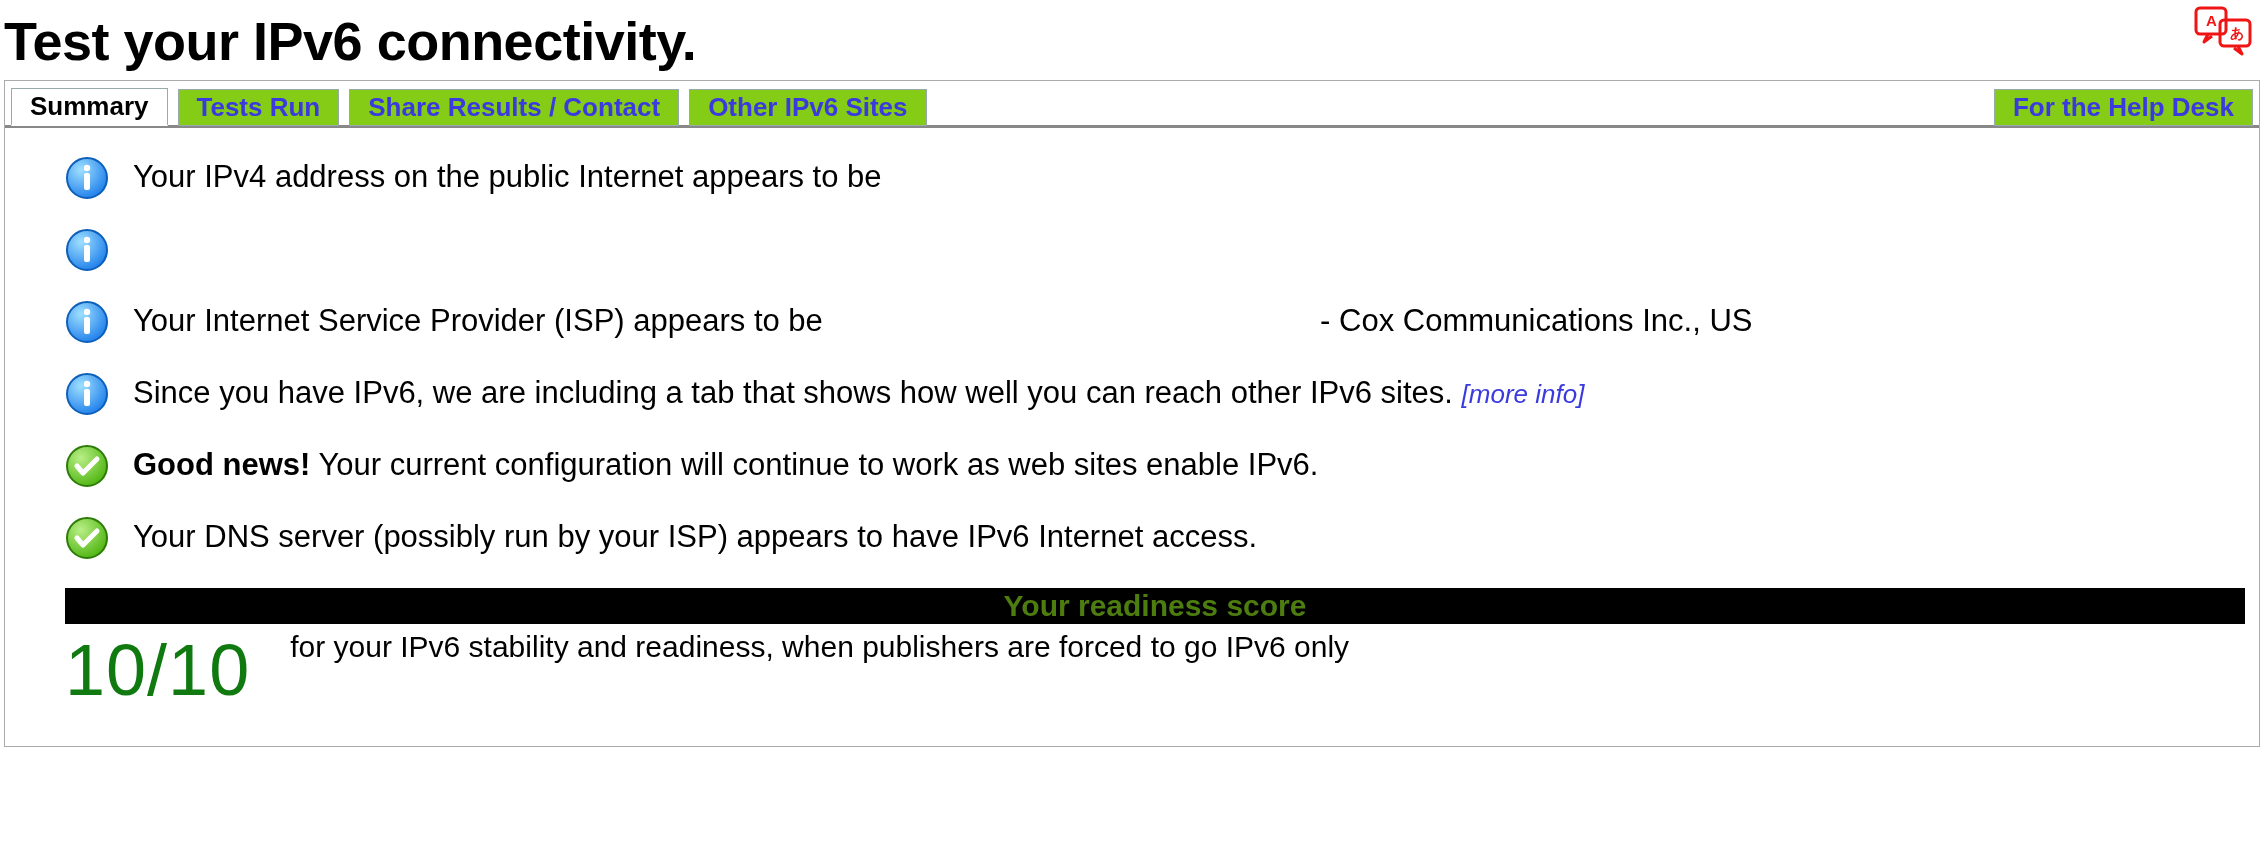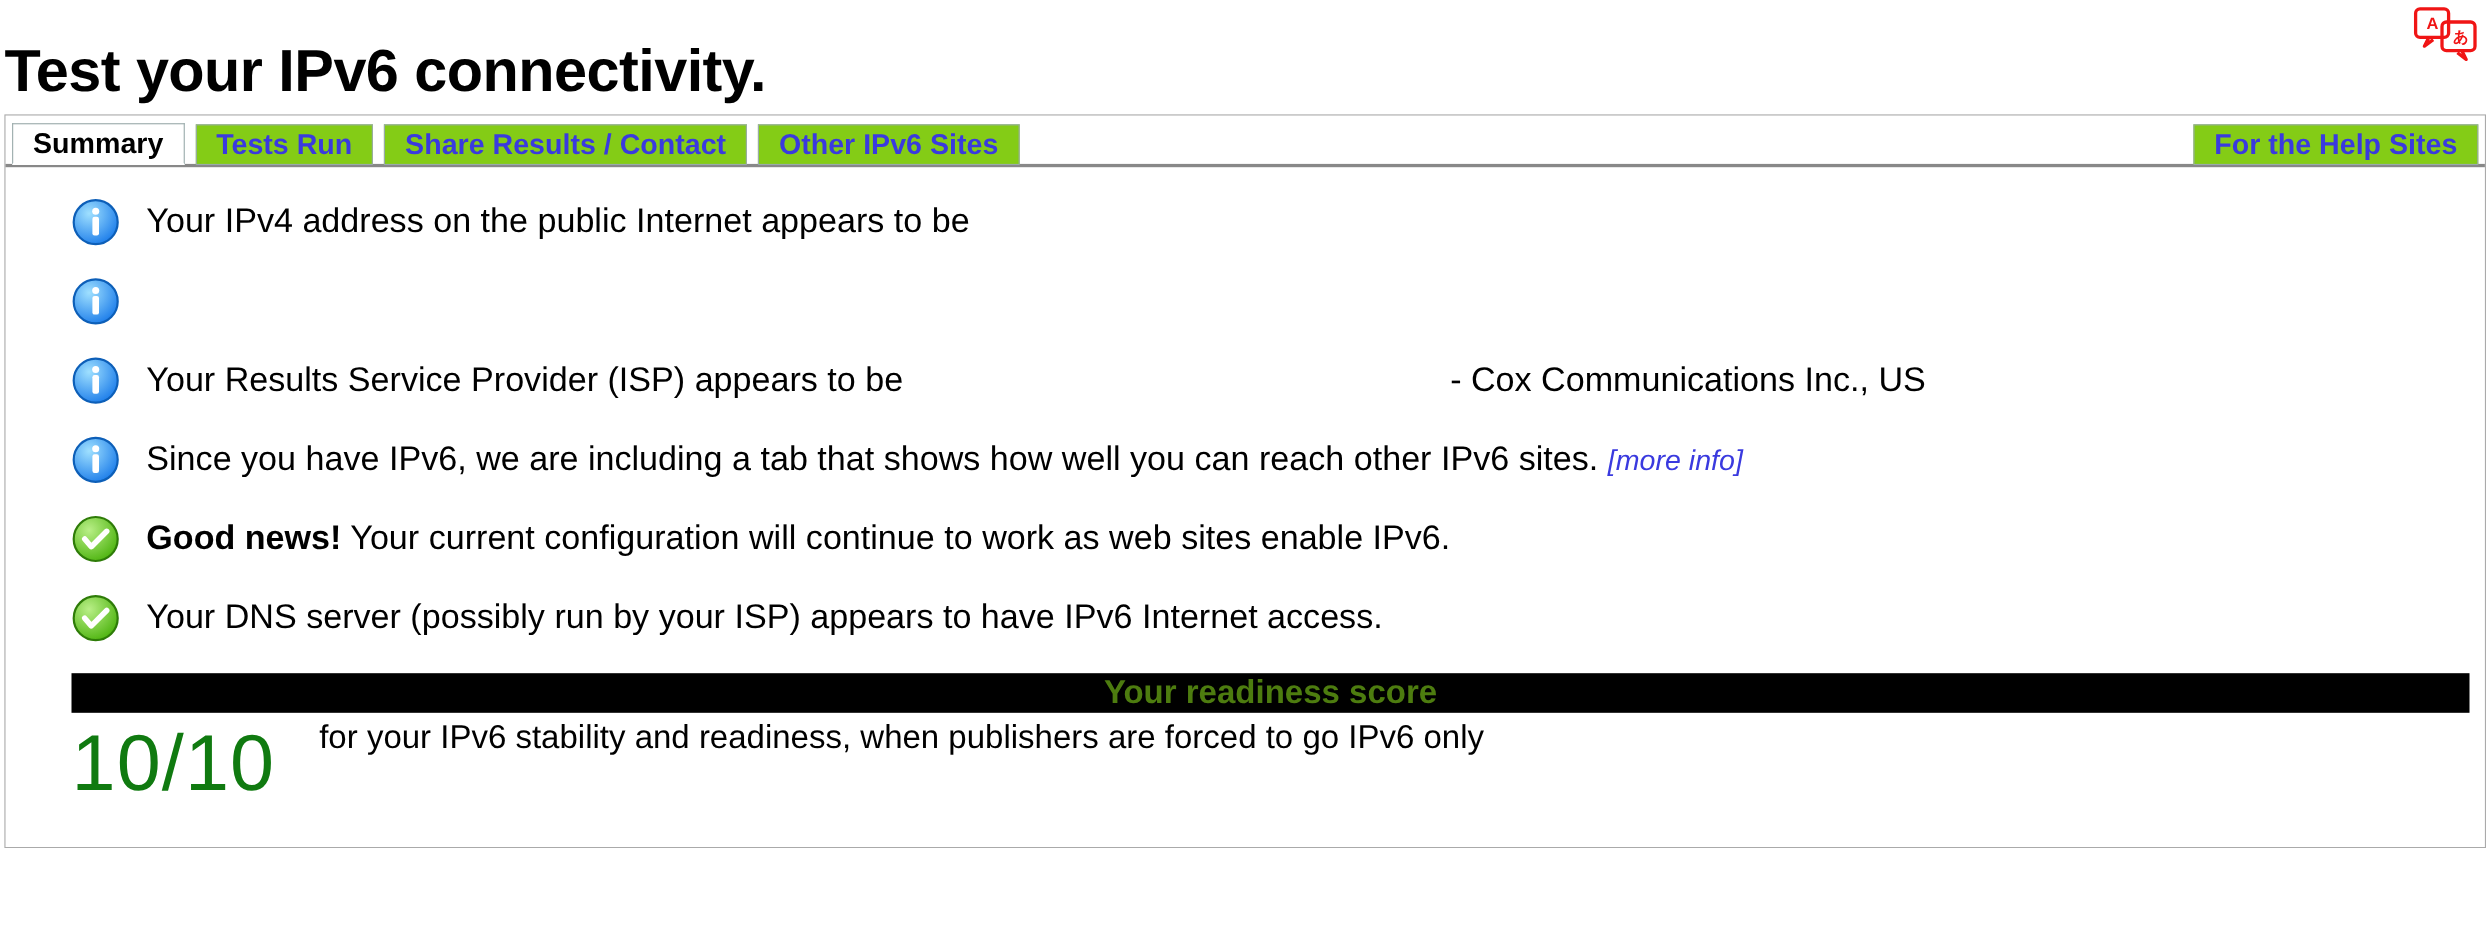--- a/index.html
+++ b/index.html
@@ -1,18 +1,18 @@
 <!DOCTYPE html>
 <html><head>
 <meta charset="utf-8">
 <style>
   * { box-sizing: border-box; }
   html,body { margin:0; padding:0; font-family: Helvetica, Arial, sans-serif; background:#fff; color:#000; }
   body { width:2264px; }
-  .wrap { padding:10px 4px 0 4px;margin-top:24px; }
+  .wrap { padding:10px 4px 0 4px; }
   h1 { font-size:54px; font-weight:900; letter-spacing:-0.5px; margin:0 0 8px 0; }
   .translate-badge { position:absolute; top:6px; right:10px; }
   .tab-outer { border:1px solid #aaa; background:#fff; }
   .tabs { display:flex; align-items:flex-end; padding:6px 6px 0 6px; gap:10px; border-bottom:3px solid #888; }
   .tab {
     border:1px solid #9aa; background:#84cc16; color:#3a3adf;
     font-weight:800; font-size:26px; padding:2px 18px; cursor:pointer;
     position:relative; bottom:-1px;
   }
   .tab.active { background:#fff; color:#000; border-bottom:2px solid #fff; }
@@ -47,21 +47,21 @@
 <div class="wrap">
   <h1>Test your IPv6 connectivity.</h1>
 
   <div class="tab-outer">
     <div class="tabs">
       <div class="tab active">Summary</div>
       <div class="tab">Tests Run</div>
       <div class="tab">Share Results / Contact</div>
       <div class="tab">Other IPv6 Sites</div>
       <div class="flex-spacer"></div>
-      <div class="tab">For the Help Sites</div>
+      <div class="tab">For the Help Desk</div>
     </div>
 
     <div class="content">
 
       <div class="row">
         <div class="icon">
           <svg viewBox="0 0 44 44">
               <defs>
                 <radialGradient id="gi" cx="35%" cy="30%" r="75%">
                   <stop offset="0%" stop-color="#9fe0ff"></stop>
@@ -88,21 +88,21 @@
 
       <div class="row">
         <div class="icon">
           <svg viewBox="0 0 44 44">
               <circle cx="22" cy="22" r="20" fill="url(#gi)" stroke="#0d5fb8" stroke-width="2"></circle>
               <circle cx="22" cy="12" r="3.2" fill="#fff"></circle>
               <rect x="19" y="17" width="6" height="17" rx="2" fill="#fff"></rect>
             </svg>
         </div>
         <div class="txt">
-          <span>Your Results Service Provider (ISP) appears to be</span>
+          <span>Your Internet Service Provider (ISP) appears to be</span>
           <span style="display:inline-block; width:480px;"></span>
           <span>- Cox Communications Inc., US</span>
         </div>
       </div>
 
       <div class="row">
         <div class="icon">
           <svg viewBox="0 0 44 44">
               <circle cx="22" cy="22" r="20" fill="url(#gi)" stroke="#0d5fb8" stroke-width="2"></circle>
               <circle cx="22" cy="12" r="3.2" fill="#fff"></circle>

